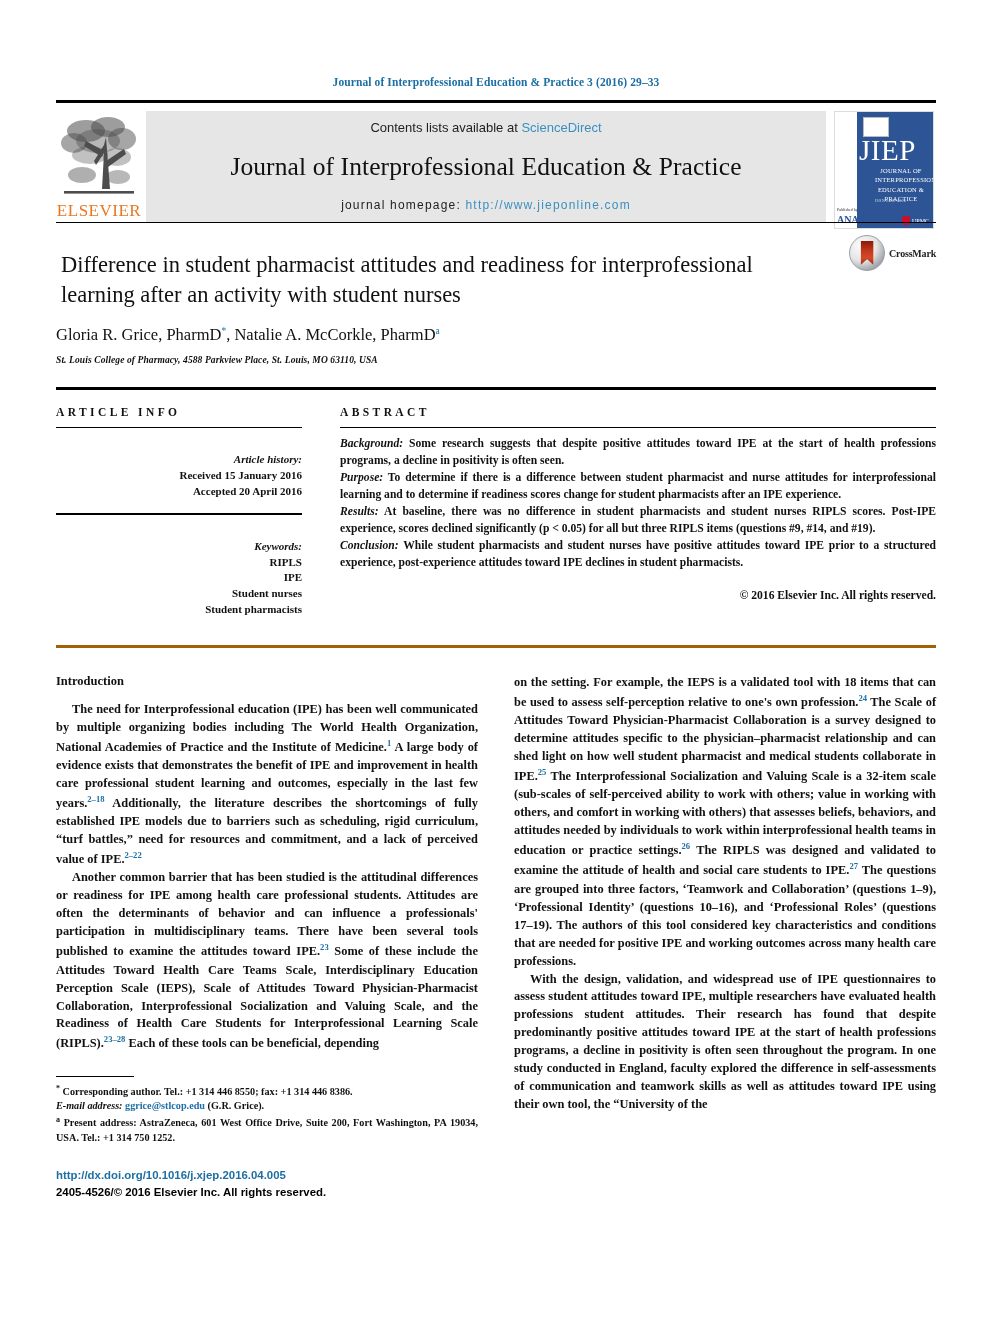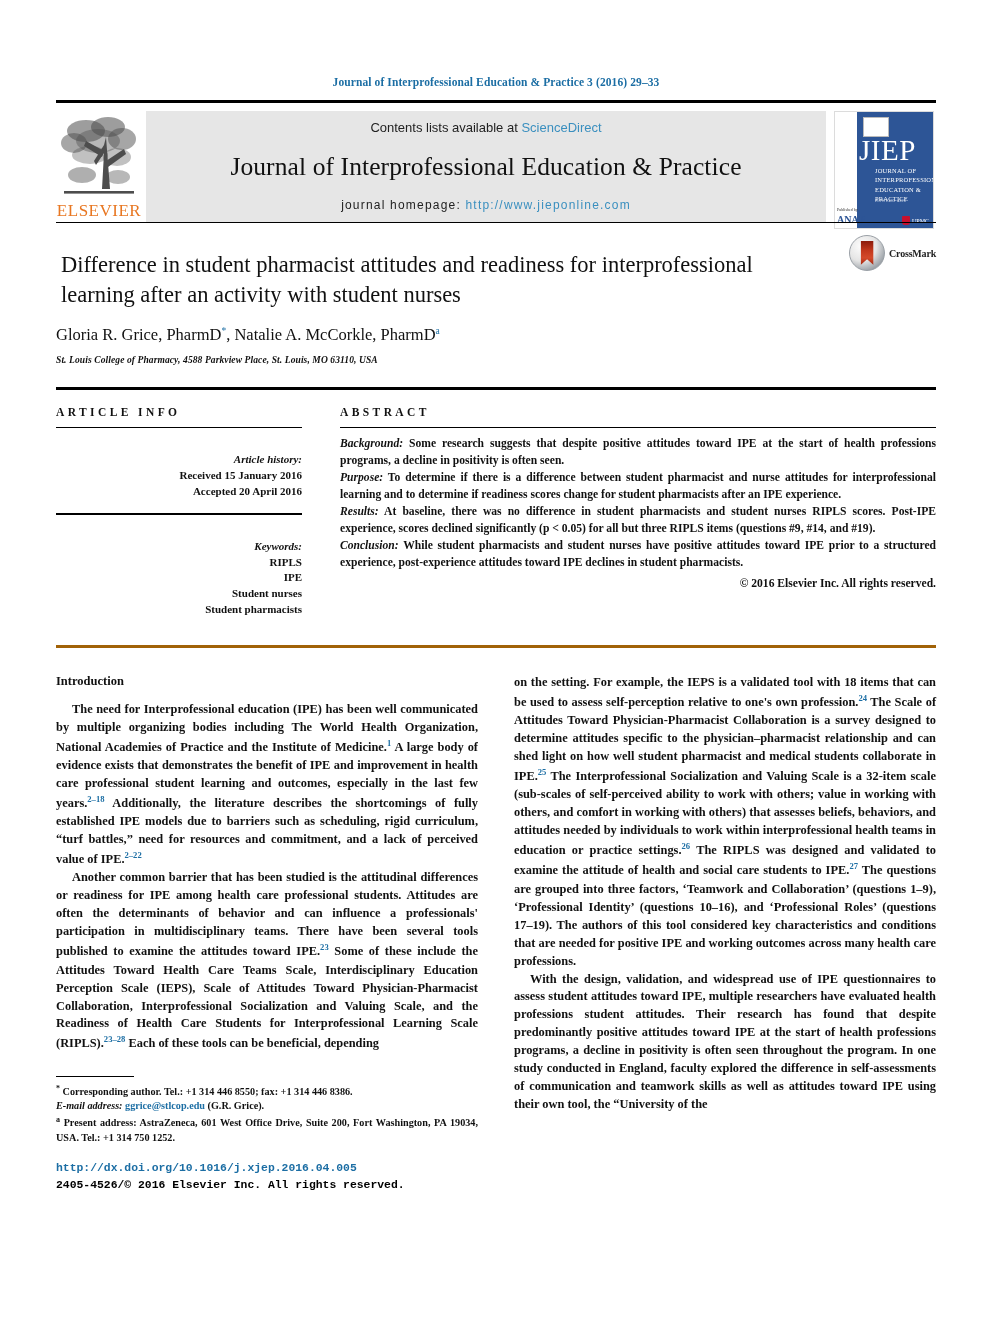--- a/index.html
+++ b/index.html
@@ -85,20 +85,21 @@
     letter-spacing: 1.2px;
     color: #222;
   }
   .homepage-line .url { color: #3a8fbf; }
   .jiep-col {
     width: 104px;
     flex: 0 0 104px;
     display: flex;
     align-items: flex-start;
     justify-content: center;
+    text-align: center;
   }
   .jiep-cover {
     width: 100px;
     height: 118px;
     background: #ffffff;
     border: 1px solid #dcdcdc;
     position: relative;
     overflow: hidden;
   }
   .jiep-blue {
@@ -272,21 +273,21 @@
     font-weight: bold;
     color: #111;
   }
   .abs-body p { margin: 0; }
   .abs-body .lead { font-style: italic; }
   .copyright {
     text-align: right;
     font-family: "Liberation Serif", serif;
     font-size: 11.6px;
     font-weight: bold;
-    margin-top: 4px;
+    margin-top: 16px;
   }
 
   
   .body-wrap {
     margin: 28px 56px 0 56px;
     border-top: 3px solid #a16207;
     padding-top: 26px;
     display: flex;
     gap: 36px;
   }
@@ -323,22 +324,22 @@
     font-size: 10.2px;
     line-height: 1.42;
     text-align: justify;
     color: #111;
     font-weight: bold;
   }
   .fn .marker { font-size: 8px; vertical-align: super; }
   .fn .ital { font-style: italic; }
   .link { color: #1c6ea4; }
   .doi-block {
-    margin-top: 15px;
-    font-family: Liberation Mono, monospace;
+    margin-top: 22px;
+    font-family: Liberation Sans, sans-serif;
     font-size: 11.4px;
     line-height: 1.5;
     font-weight: bold;
   }
   .doi-block .doi { color: #1c6ea4; }
 </style>
 </head>
 <body>
 
 <div class="page">

